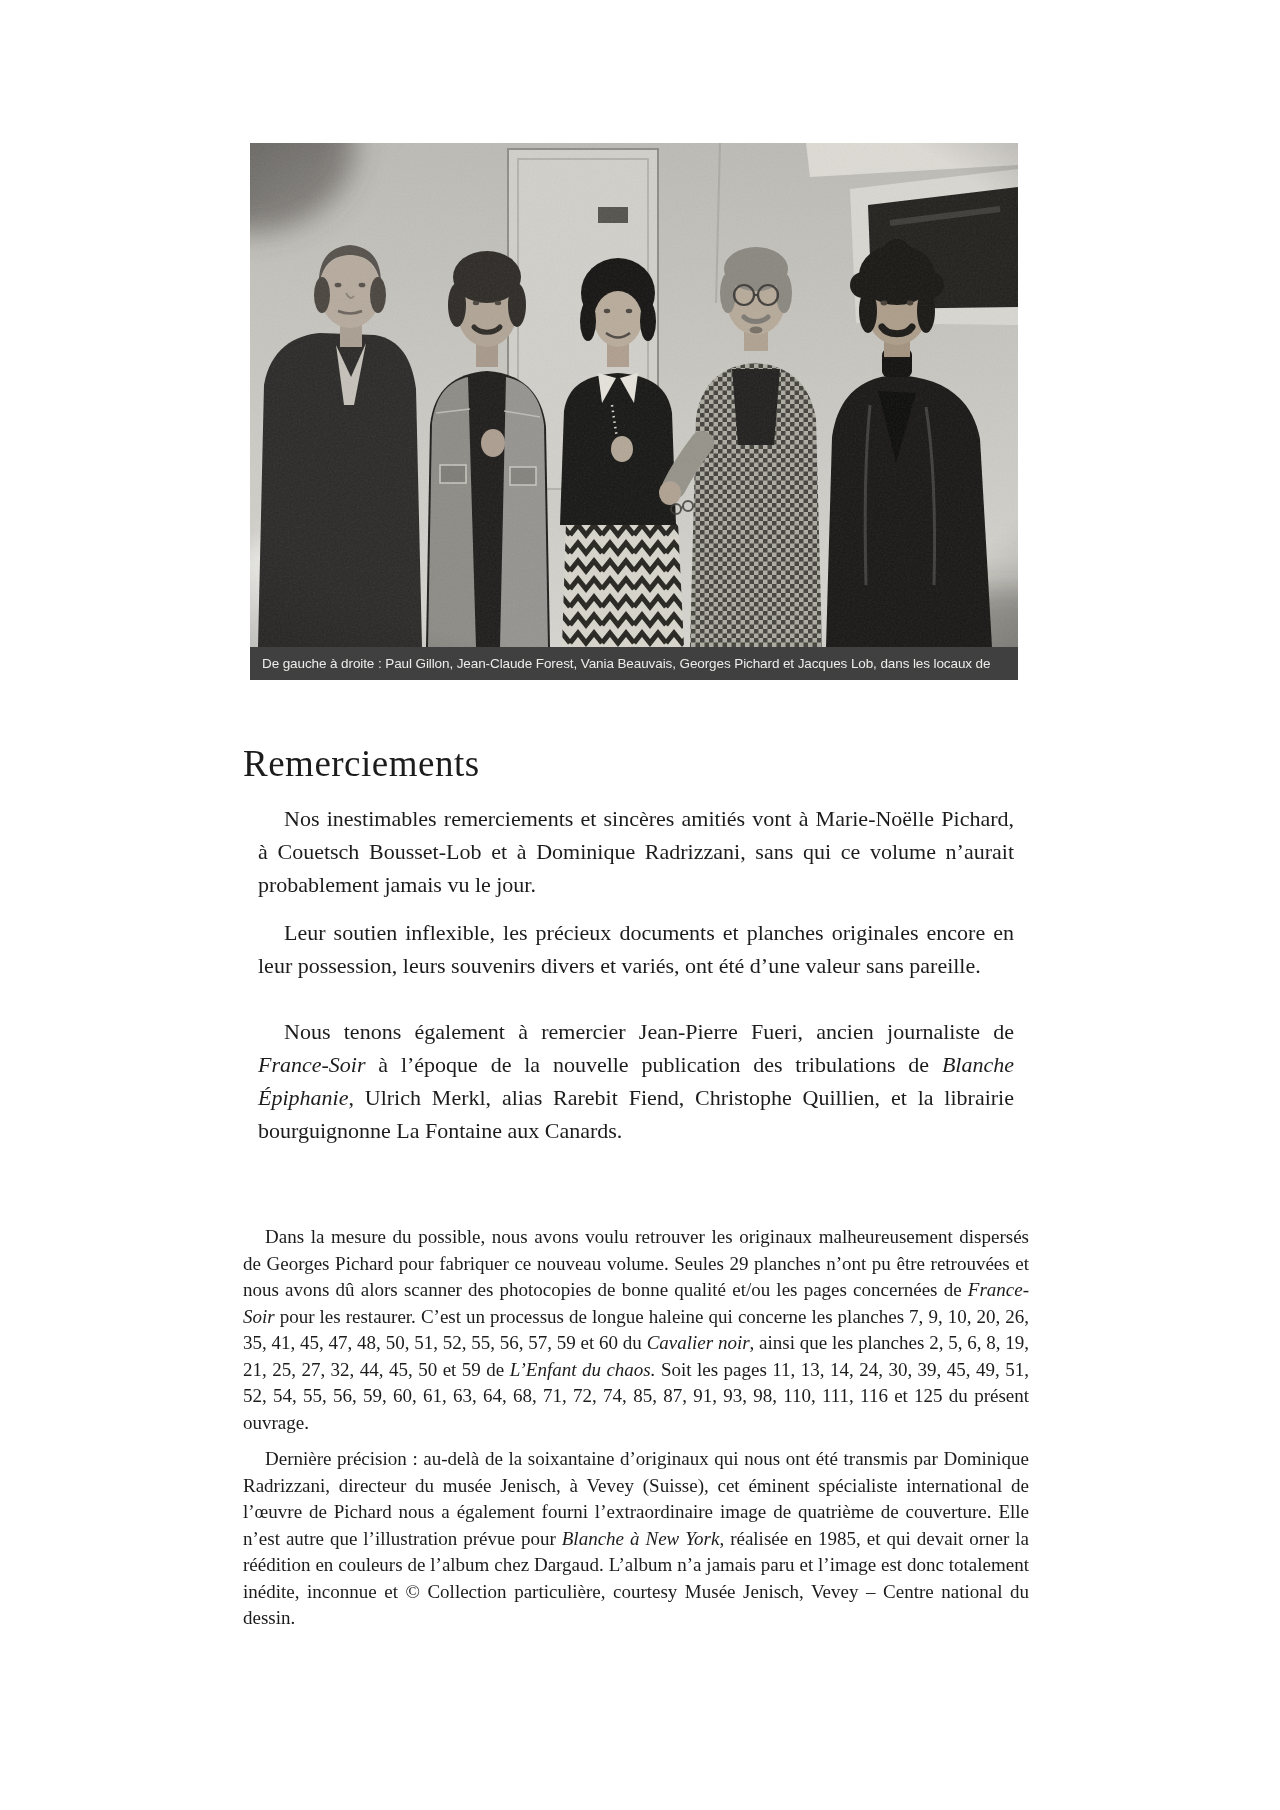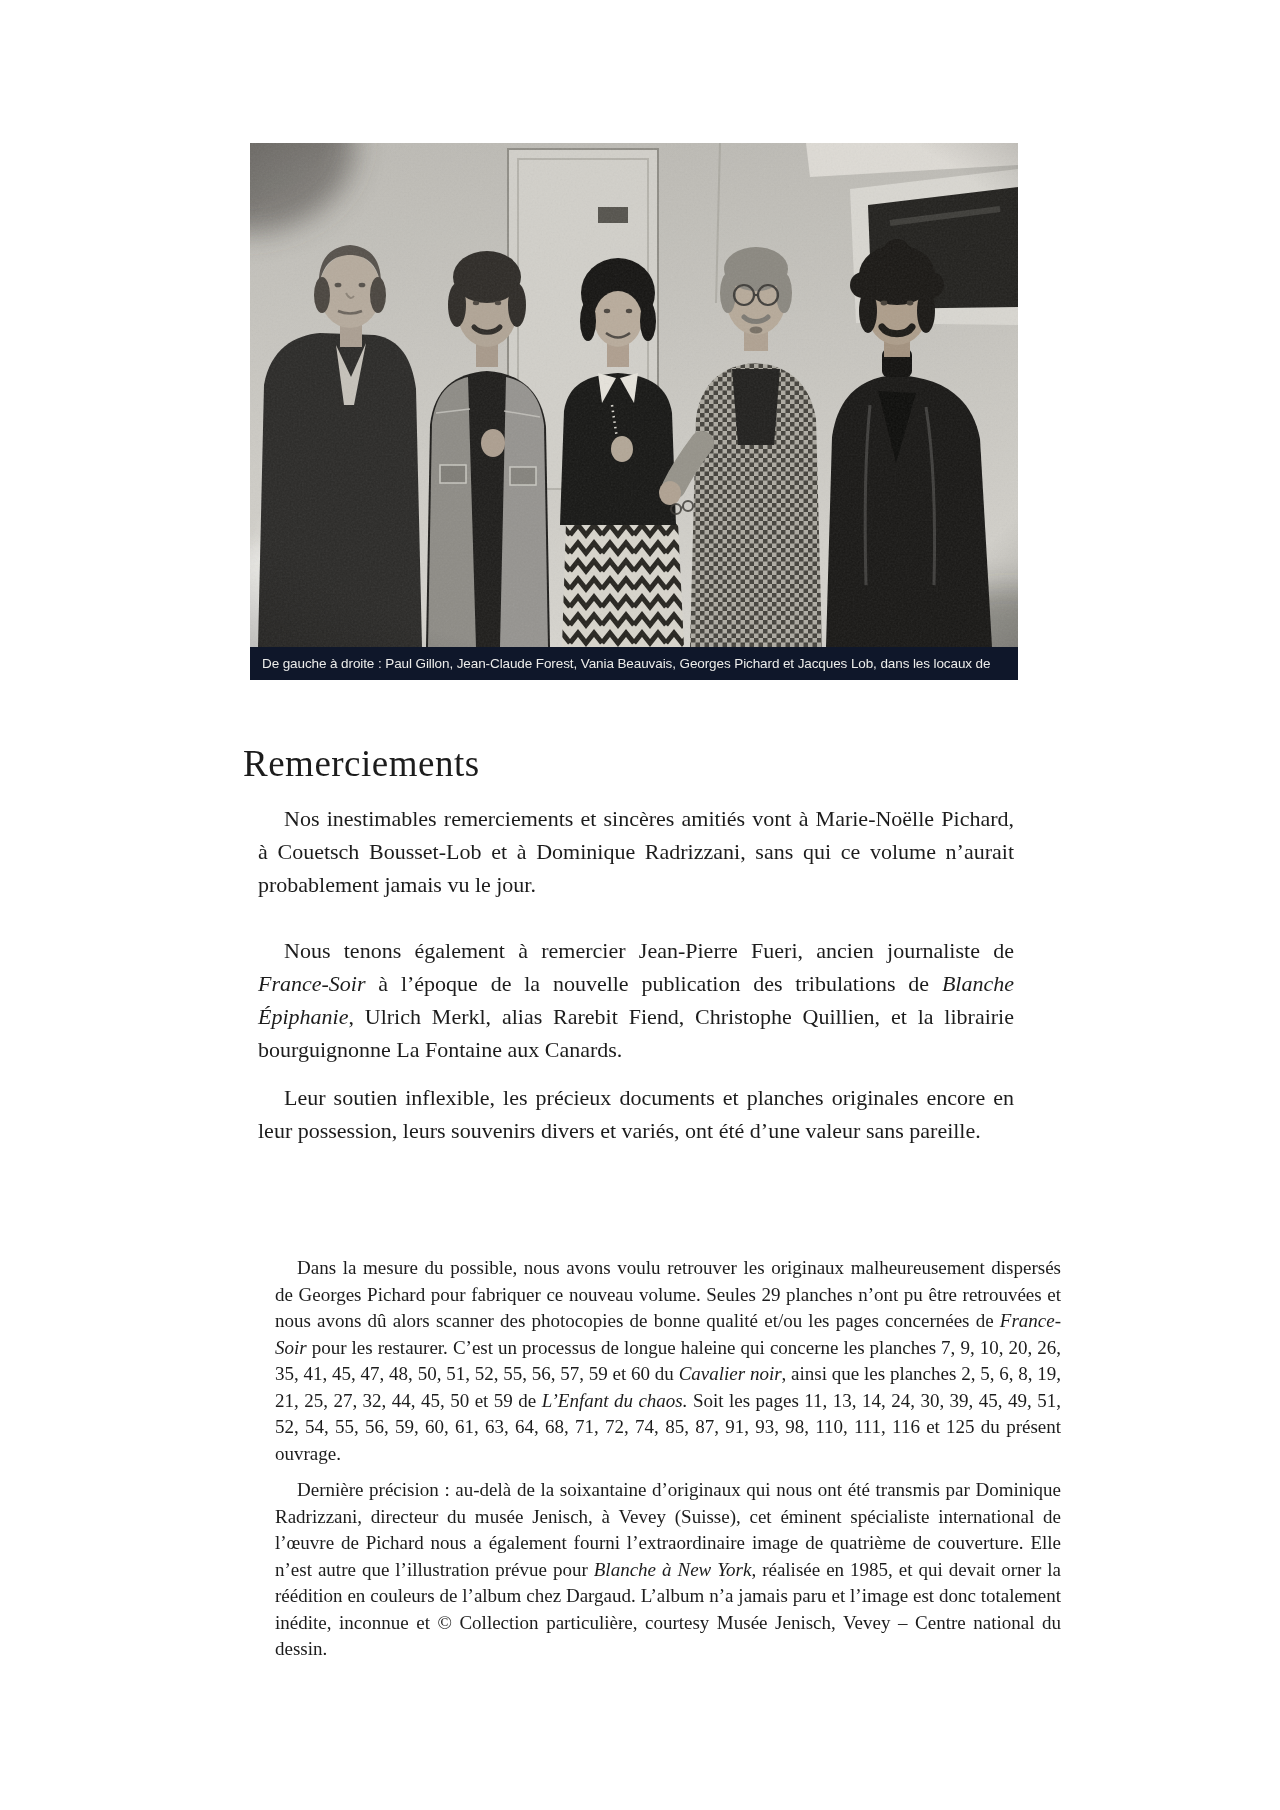--- a/index.html
+++ b/index.html
@@ -4,31 +4,31 @@
 <style>
   html,body { margin:0; padding:0; background:#ffffff; }
   .page {
     position:relative; width:1280px; height:1810px;
     background:#ffffff; overflow:hidden;
     font-family:"Liberation Serif", serif; color:#1c1c1c;
   }
   .photo-figure { position:absolute; left:250px; top:143px; width:768px; margin:0; }
   .photo-svg { display:block; width:768px; height:504px; background:#c9c7c1; }
   .caption {
-    background:#0f172a; color:#ececea;
+    background:#404040; color:#ececea;
     font-family:"Liberation Sans", sans-serif;
     font-size:13.5px; letter-spacing:-0.1px; line-height:20px;
     padding:7px 12px 6px 12px;
   }
   .cap-line { white-space:nowrap; overflow:hidden; }
   .text-col { position:absolute; left:243px; top:742px; width:786px; }
   .title { font-size:37px; font-weight:400; text-align:left; margin:0 0 17px 0; letter-spacing:0.5px; }
   .body { font-size:22px; line-height:33px; text-align:justify; text-indent:26px; margin:15px; }
   .body.spaced { margin-top:33px; }
-  .notes-col { position:absolute; left:243px; top:1255px; width:786px;margin-left:32px; }
+  .notes-col { position:absolute; left:243px; top:1224px; width:786px; }
   .note { font-size:19px; line-height:26.5px; text-align:justify; text-indent:22px; margin:0; }
   .note + .note { margin-top:10px; }
   .it { font-style:italic; }
 </style>
 </head>
 <body>
 
 <div class="page">
 
   <figure class="photo-figure">
@@ -186,22 +186,22 @@
     <figcaption class="caption">
       <div class="cap-line">
         <span>De gauche à droite : Paul Gillon, Jean-Claude Forest, Vania Beauvais, Georges Pichard et Jacques Lob, dans les locaux de</span>
       </div>
     </figcaption>
   </figure>
 
   <main class="text-col">
     <h1 class="title">Remerciements</h1>
     <p class="body">Nos inestimables remerciements et sincères amitiés vont à Marie-Noëlle Pichard, à Couetsch Bousset-Lob et à Dominique Radrizzani, sans qui ce volume n’aurait probablement jamais vu le jour.</p>
+    <p class="body">Leur soutien inflexible, les précieux documents et planches originales encore en leur possession, leurs souvenirs divers et variés, ont été d’une valeur sans pareille.</p>
     <p class="body spaced"><span>Nous tenons également à remercier Jean-Pierre Fueri, ancien journaliste de </span><span class="it">France-Soir</span><span> à l’époque de la nouvelle publication des tribulations de </span><span class="it">Blanche Épiphanie</span><span>, Ulrich Merkl, alias Rarebit Fiend, Christophe Quillien, et la librairie bourguignonne La Fontaine aux Canards.</span></p>
-    <p class="body">Leur soutien inflexible, les précieux documents et planches originales encore en leur possession, leurs souvenirs divers et variés, ont été d’une valeur sans pareille.</p>
   </main>
 
   <section class="notes-col">
     <p class="note"><span>Dans la mesure du possible, nous avons voulu retrouver les originaux malheureusement dispersés de Georges Pichard pour fabriquer ce nouveau volume. Seules 29 planches n’ont pu être retrouvées et nous avons dû alors scanner des photocopies de bonne qualité et/ou les pages concernées de </span><span class="it">France-Soir</span><span> pour les restaurer. C’est un processus de longue haleine qui concerne les planches 7, 9, 10, 20, 26, 35, 41, 45, 47, 48, 50, 51, 52, 55, 56, 57, 59 et 60 du </span><span class="it">Cavalier noir</span><span>, ainsi que les planches 2, 5, 6, 8, 19, 21, 25, 27, 32, 44, 45, 50 et 59 de </span><span class="it">L’Enfant du chaos.</span><span> Soit les pages 11, 13, 14, 24, 30, 39, 45, 49, 51, 52, 54, 55, 56, 59, 60, 61, 63, 64, 68, 71, 72, 74, 85, 87, 91, 93, 98, 110, 111, 116 et 125 du présent ouvrage.</span></p>
     <p class="note"><span>Dernière précision : au-delà de la soixantaine d’originaux qui nous ont été transmis par Dominique Radrizzani, directeur du musée Jenisch, à Vevey (Suisse), cet éminent spécialiste international de l’œuvre de Pichard nous a également fourni l’extraordinaire image de quatrième de couverture. Elle n’est autre que l’illustration prévue pour </span><span class="it">Blanche à New York</span><span>, réalisée en 1985, et qui devait orner la réédition en couleurs de l’album chez Dargaud. L’album n’a jamais paru et l’image est donc totalement inédite, inconnue et © Collection particulière, courtesy Musée Jenisch, Vevey – Centre national du dessin.</span></p>
   </section>
 
 </div>
 
 </body></html>

